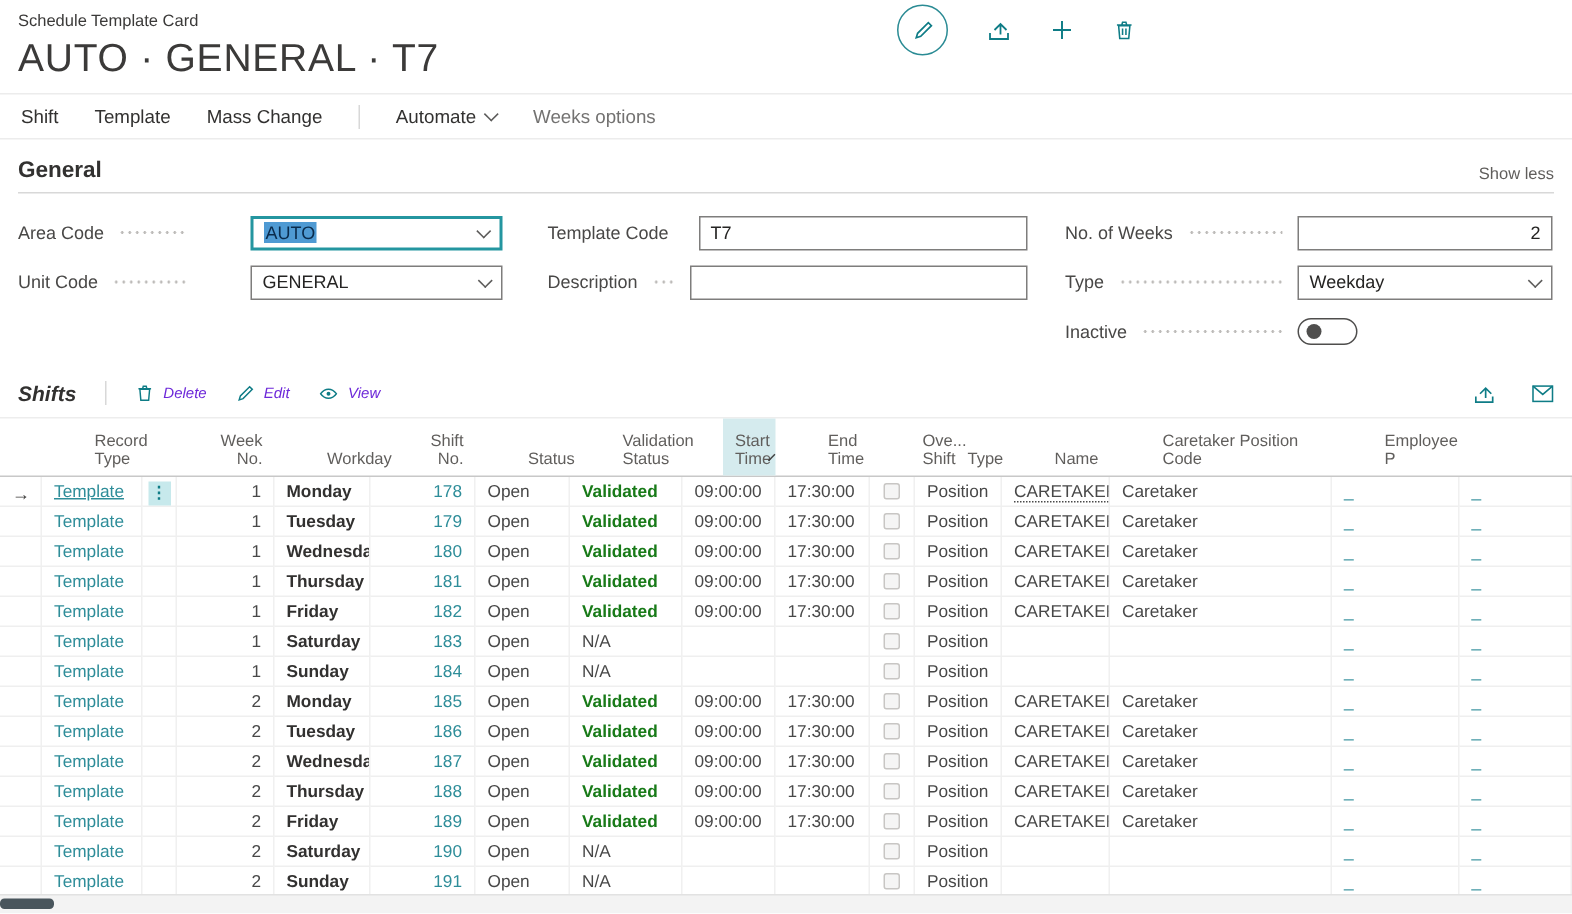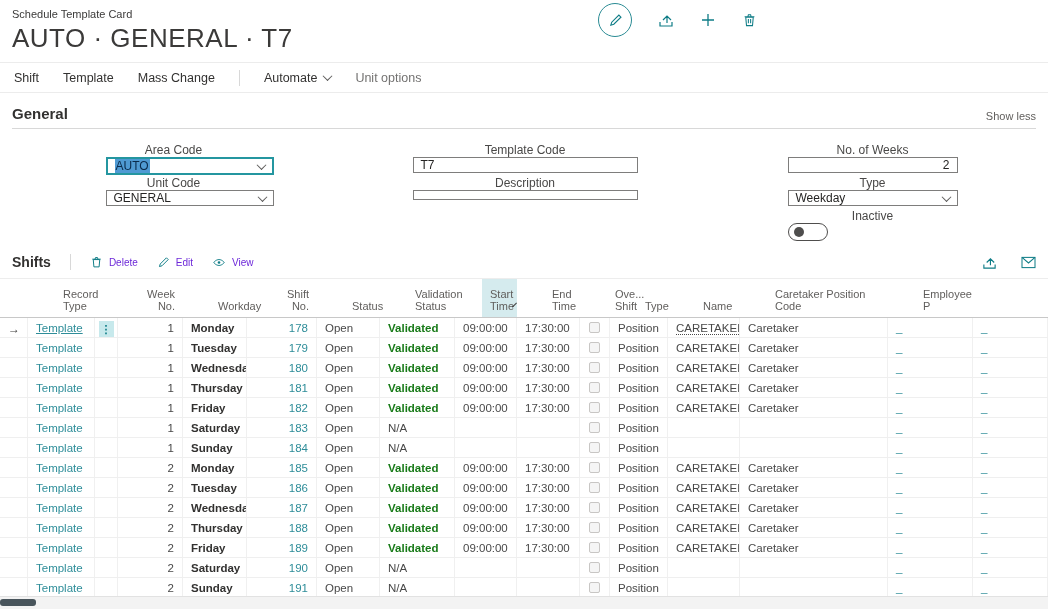--- a/index.html
+++ b/index.html
@@ -27,36 +27,36 @@
   
   .general { padding:12px 12px 0; }
   .gen-head { display:flex; justify-content:space-between; align-items:flex-end;
     border-bottom:1px solid #d8d8d8; padding-bottom:6px; }
   .gen-title { font-size:15px; font-weight:700; color:#323130; }
   .showless { font-size:11px; color:#605e5c; cursor:pointer; }
   .form { display:flex; margin-top:14px; }
   .fcol1 { width:323px; }
   .fcol2 { width:320px; margin-left:30px; }
   .fcol3 { width:325px; margin-left:25px; }
-  .field { display:flex; align-items:center; height:24px; margin-bottom:9px; font-size:12px; color:#494847;flex-direction:column; }
+  .field { display:flex; align-items:center; height:24px; margin-bottom:9px; font-size:12px; color:#494847; }
   .flabel { flex:0 0 auto; }
   .leader { flex:1; height:2px; margin:0 10px; align-self:center;
     background-image:radial-gradient(circle,#bdbbb9 0.9px,transparent 1px); background-size:5px 2px; }
   .input { height:23px; border:1px solid #7e7d7c; background:#fff; display:flex; align-items:center;
     padding:0 7px; font-size:12px; color:#252423; position:relative; }
   .w1 { width:168px;margin-left:32px; } .w2 { width:225px; } .w3 { width:170px; }
   .focused { border:2px solid #2496a0; }
   .selection { background:#4f9ad3; color:#0a2b4c; padding:0 1px; }
   .input .chev { margin-left:auto; border-color:#5c5b5a; }
   .numval { margin-left:auto; }
   .toggle { width:40px; height:18px; border:1px solid #4f4e4d; border-radius:10px; position:relative;
     background:#fff; cursor:pointer; }
   .knob { width:10px; height:10px; background:#4f4e4d; border-radius:50%; position:absolute; left:5px; top:3px; }
   
-  .shiftsbar { display:flex; align-items:center; gap:19px; padding:12px 12px 8px; }
+  .shiftsbar { display:flex; align-items:center; gap:19px; padding:12px 12px 8px;font-style:italic; }
   .shifts-title { font-size:14px; font-weight:700; color:#323130; }
   .tbtn { display:flex; align-items:center; gap:6px; font-size:10px; color:#6d28d9; cursor:pointer; }
   .right-icons { margin-left:auto; display:flex; gap:24px; }
   
   .grid { --cols:28px 67px 23px 65px 64px 70px 63px 75px 62px 63px 30px 58px 72px 148px 85px 1fr; }
   .thead { display:grid; grid-template-columns:var(--cols); border-top:1px solid #ededed;
     border-bottom:1px solid #c8c8c8; height:40px; }
   .th { font-size:11px; color:#605e5c; display:flex; align-items:flex-end; padding:2px 8px 5px;
     white-space:normal; line-height:12px; cursor:pointer;margin-left:27px; }
   .th.num { justify-content:flex-end; text-align:right; }
@@ -131,21 +131,21 @@
 
   <div class="ribbon">
     <span class="item">Shift</span>
     <span class="item">Template</span>
     <span class="item">Mass Change</span>
     <span class="vdiv"></span>
     <span class="item withchev">
       <span>Automate</span>
       <span class="chev"></span>
     </span>
-    <span class="item muted">Unit options</span>
+    <span class="item muted">Weeks options</span>
   </div>
 
   <div class="general">
     <div class="gen-head">
       <span class="gen-title">General</span>
       <span class="showless">Show less</span>
     </div>
     <div class="form">
       <div class="fcol1">
         <div class="field">

